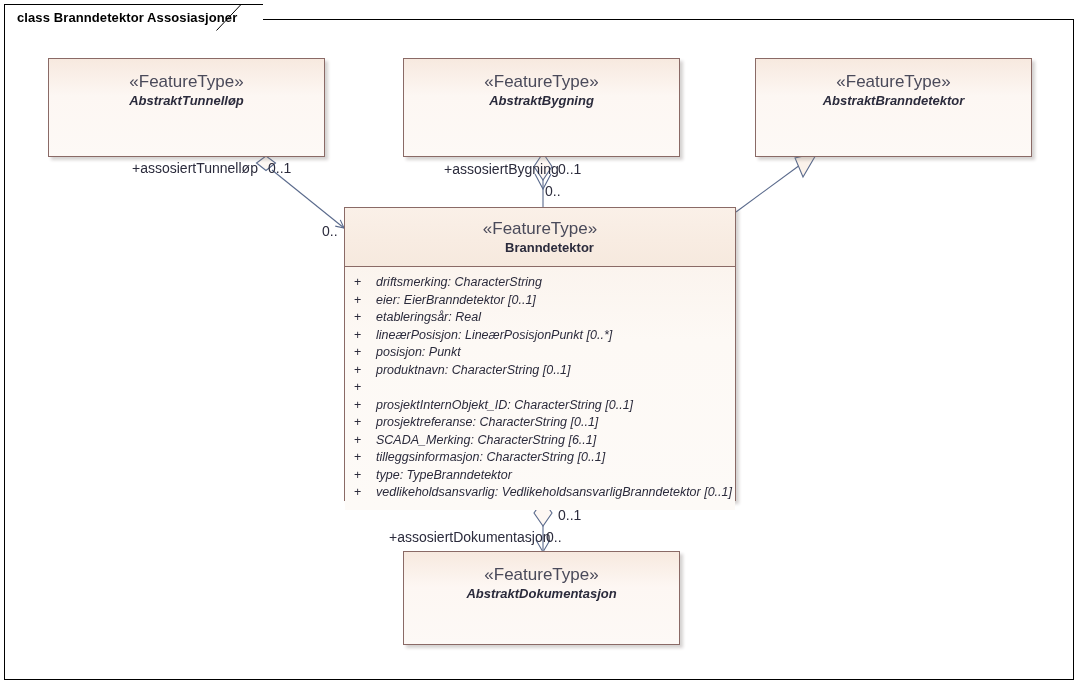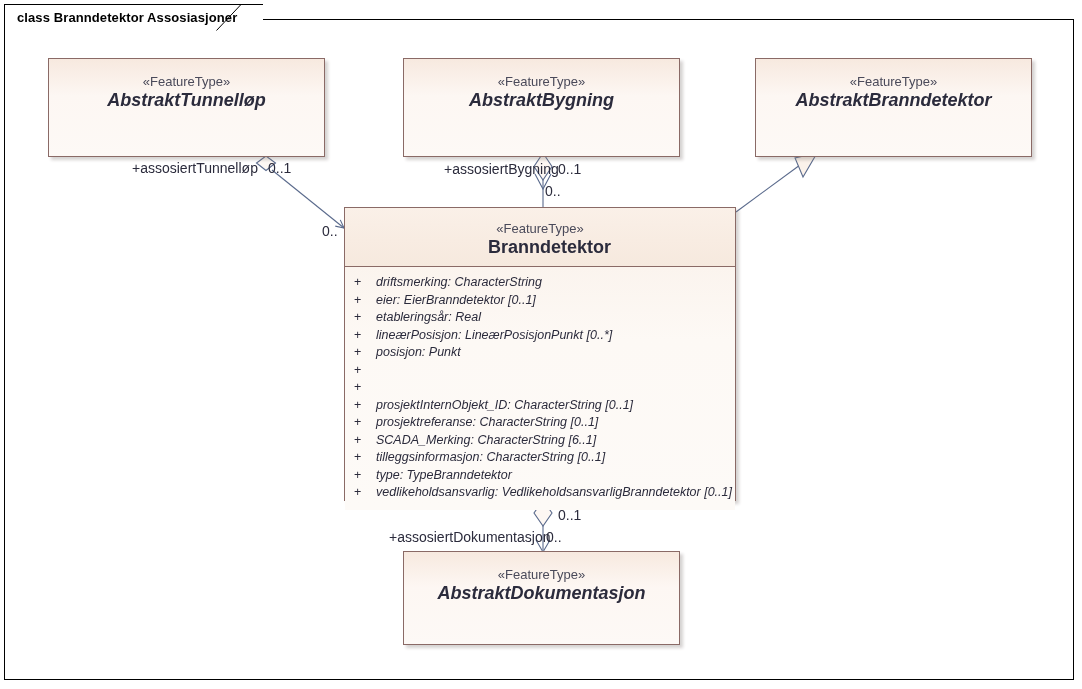--- a/index.html
+++ b/index.html
@@ -89,27 +89,27 @@
     z-index: 2;
   }
   .uml-class.plain {
     display: flex;
     flex-direction: column;
     align-items: center;
     justify-content: flex-start;
     padding-top: 13px;
   }
   .stereotype {
-    font-size: 13px;
+    font-size: 17px;
     color: #4a4a5a;
     line-height: 19px;
     white-space: nowrap;
   }
   .class-name {
-    font-size: 18px;
+    font-size: 13px;
     font-weight: bold;
     font-style: italic;
     color: #2b2b3c;
     line-height: 19px;
     white-space: nowrap;
   }
   .class-name.concrete {
     font-style: normal;
     padding-left: 19px;
   }
@@ -248,20 +248,21 @@
         <div class="attr-row">
           <span class="attr-vis">+</span>
           <span class="attr-text">lineærPosisjon: LineærPosisjonPunkt [0..*]</span>
         </div>
         <div class="attr-row">
           <span class="attr-vis">+</span>
           <span class="attr-text">posisjon: Punkt</span>
         </div>
         <div class="attr-row">
           <span class="attr-vis">+</span>
+          <span class="attr-text">produktnavn: CharacterString [0..1]</span>
         </div>
         <div class="attr-row">
           <span class="attr-vis">+</span>
         </div>
         <div class="attr-row">
           <span class="attr-vis">+</span>
           <span class="attr-text">prosjektInternObjekt_ID: CharacterString [0..1]</span>
         </div>
         <div class="attr-row">
           <span class="attr-vis">+</span>

